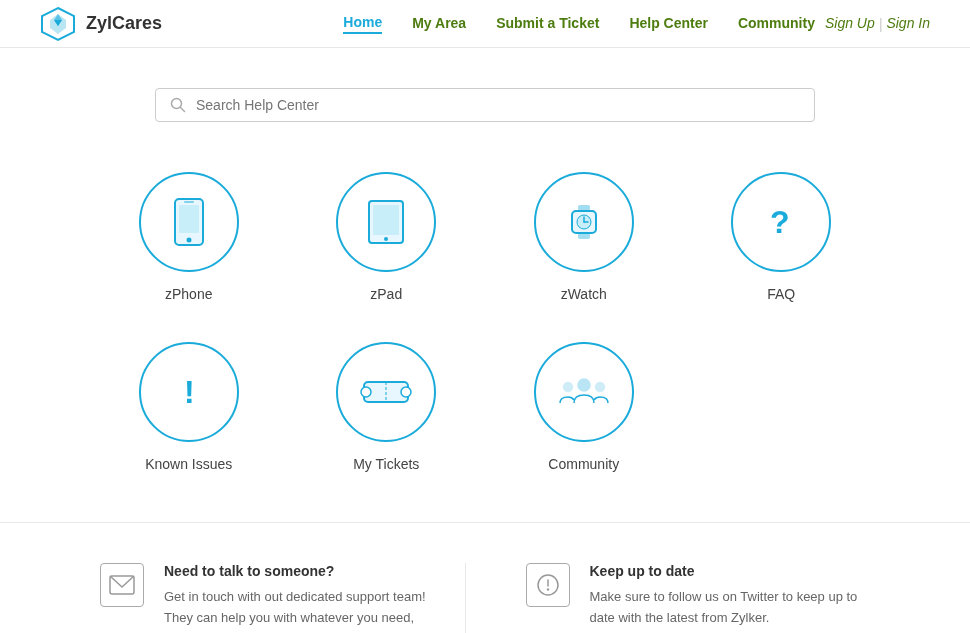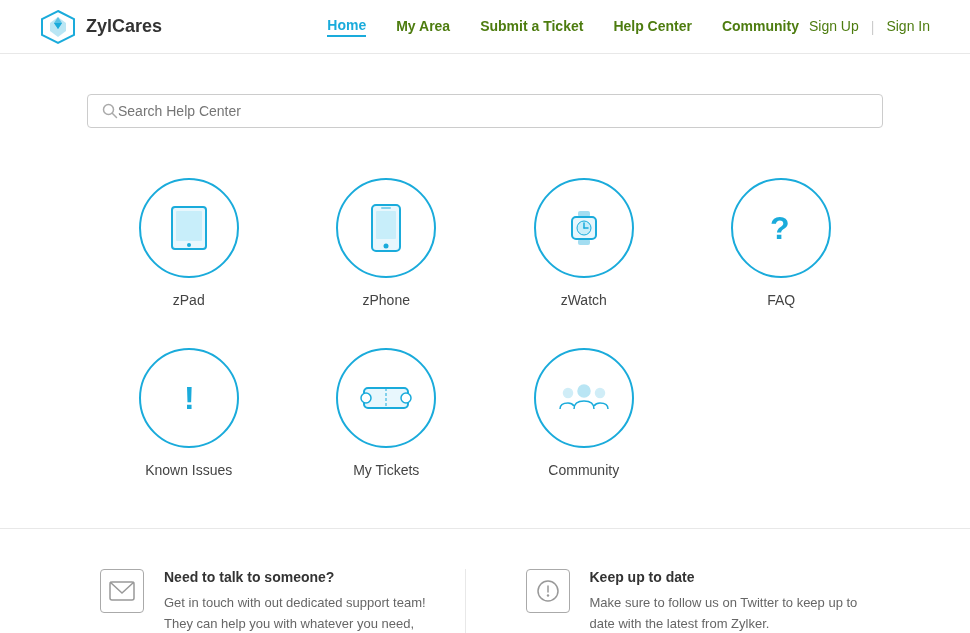--- a/index.html
+++ b/index.html
@@ -3,21 +3,21 @@
   <meta charset="utf-8">
   <style>
     * { box-sizing: border-box; margin: 0; padding: 0; }
     body { font-family: -apple-system, BlinkMacSystemFont, 'Segoe UI', sans-serif; background: #fff; color: #333; width: 970px; min-height: 633px; }
 
     
     .header {
       display: flex;
       align-items: center;
       padding: 10px 40px;
-      height: 54px;
+      height: 48px;
       border-bottom: 1px solid #e8e8e8;
     }
     .logo-area {
       display: flex;
       align-items: center;
       gap: 10px;
       margin-right: auto;
     }
     .logo-icon {
       width: 36px;
@@ -45,38 +45,39 @@
       color: #1aabdb;
       border-bottom: 2px solid #1aabdb;
     }
     .nav-divider {
       color: #ccc;
       font-size: 14px;
     }
     .nav-auth {
       display: flex;
       align-items: center;
-      gap: 12px;
+      gap: 4px;
       margin-left: 10px;
+      font-style: italic;
     }
 
     
     .search-section {
       display: flex;
       justify-content: center;
       padding: 40px 0 30px;
     }
     .search-bar {
       display: flex;
       align-items: center;
-      width: 796px;
+      width: 660px;
       border: 1px solid #ccc;
       border-radius: 4px;
       padding: 8px 14px;
-      gap: 0;
+      gap: 10px;
     }
     .search-bar input {
       border: none;
       outline: none;
       font-size: 14px;
       color: #999;
       width: 100%;
     }
     .search-icon-svg {
       color: #aaa;
@@ -189,39 +190,39 @@
       <line x1="10.5" y1="10.5" x2="14.5" y2="14.5" stroke="#aaa" stroke-width="1.5" stroke-linecap="round"></line>
     </svg>
     <input type="text" placeholder="Search Help Center" style="">
   </div>
 </section>
 
 <section class="category-grid">
 
   <div class="category-item">
     <div class="category-circle">
-      <svg width="54" height="54" viewBox="0 0 54 54" fill="none" xmlns="http://www.w3.org/2000/svg">
-        <rect x="10" y="6" width="34" height="42" rx="3" stroke="#1aabdb" stroke-width="2" fill="#e8f7fd"></rect>
-        <rect x="14" y="10" width="26" height="30" rx="1" fill="#c8eefa"></rect>
-        <circle cx="27" cy="44" r="2" fill="#1aabdb"></circle>
-      </svg>
-    </div>
-    <span class="category-label">zPad</span>
-  </div>
-
-  <div class="category-item">
-    <div class="category-circle">
       <svg width="44" height="54" viewBox="0 0 44 54" fill="none" xmlns="http://www.w3.org/2000/svg">
         <rect x="8" y="4" width="28" height="46" rx="4" stroke="#1aabdb" stroke-width="2" fill="#e8f7fd"></rect>
         <rect x="12" y="10" width="20" height="28" rx="1" fill="#c8eefa"></rect>
         <circle cx="22" cy="45" r="2.5" fill="#1aabdb"></circle>
         <rect x="17" y="6" width="10" height="2" rx="1" fill="#1aabdb" opacity="0.5"></rect>
       </svg>
     </div>
     <span class="category-label">zPhone</span>
+  </div>
+
+  <div class="category-item">
+    <div class="category-circle">
+      <svg width="54" height="54" viewBox="0 0 54 54" fill="none" xmlns="http://www.w3.org/2000/svg">
+        <rect x="10" y="6" width="34" height="42" rx="3" stroke="#1aabdb" stroke-width="2" fill="#e8f7fd"></rect>
+        <rect x="14" y="10" width="26" height="30" rx="1" fill="#c8eefa"></rect>
+        <circle cx="27" cy="44" r="2" fill="#1aabdb"></circle>
+      </svg>
+    </div>
+    <span class="category-label">zPad</span>
   </div>
 
   <div class="category-item">
     <div class="category-circle">
       <svg width="44" height="54" viewBox="0 0 44 54" fill="none" xmlns="http://www.w3.org/2000/svg">
         <rect x="16" y="10" width="12" height="6" rx="2" fill="#1aabdb" opacity="0.4"></rect>
         <rect x="16" y="38" width="12" height="6" rx="2" fill="#1aabdb" opacity="0.4"></rect>
         <rect x="10" y="16" width="24" height="22" rx="4" stroke="#1aabdb" stroke-width="2" fill="#e8f7fd"></rect>
         <circle cx="22" cy="27" r="7" fill="#c8eefa" stroke="#1aabdb" stroke-width="1"></circle>
         <line x1="22" y1="22" x2="22" y2="27" stroke="#1aabdb" stroke-width="1.5" stroke-linecap="round"></line>

